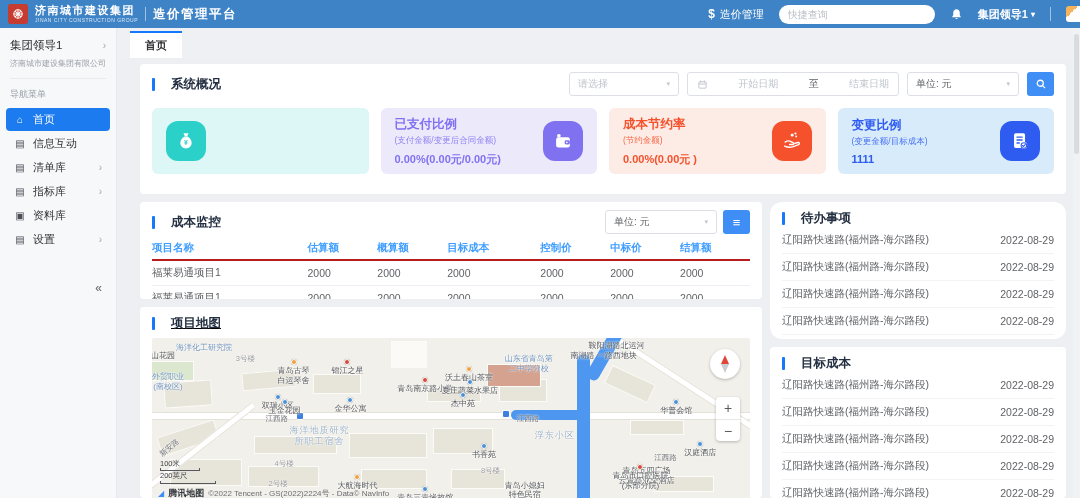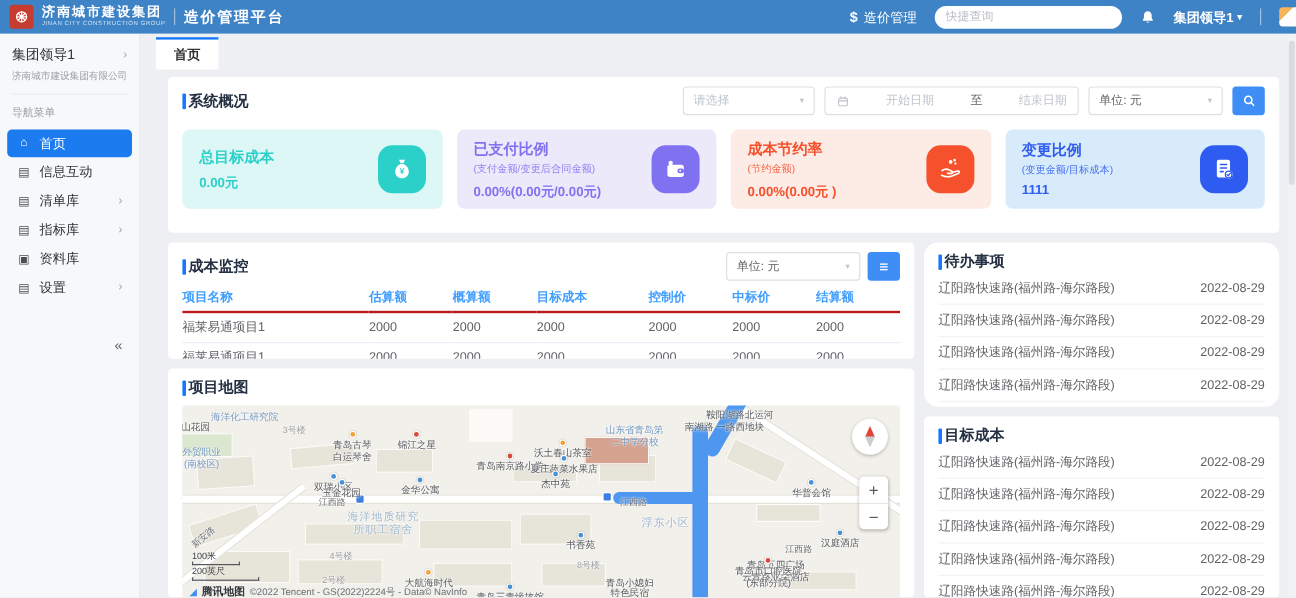--- a/index.html
+++ b/index.html
@@ -47,21 +47,21 @@
   .menu-item[data-active="true"] .mi-icon { color:#fff; }
   .collapse { margin-top:30px; text-align:right; padding-right:14px; color:#5f6368; font-size:12px; cursor:pointer; }
   .collapse::before { content:"«"; }
 
   .main { flex:1; display:flex; flex-direction:column; min-width:0; }
   .tabbar { height:30px; background:#eef0f3; display:flex; align-items:flex-end; padding-left:13px; }
   .tab { min-width:52px; height:27px; background:#fff; border-top:2px solid #1677ff; display:flex; align-items:center; justify-content:center; font-size:11px; font-weight:bold; color:#303133; padding:0 10px; cursor:pointer; }
   .content { flex:1; padding:6px 14px 0 23px; display:flex; flex-direction:column; gap:8px; overflow:hidden; }
   .panel { background:#fff; border-radius:4px; padding:8px 12px; }
 
-  .sec-title { display:flex; align-items:center; gap:2px; font-size:12.5px; font-weight:bold; color:#243042; }
+  .sec-title { display:flex; align-items:center; gap:16px; font-size:12.5px; font-weight:bold; color:#243042; }
   .sec-bar { width:3px; height:13px; background:#1677ff; border-radius:1px; }
 
   
   .ov-panel { height:130px; }
   .ov-head { display:flex; justify-content:space-between; align-items:center; }
   .filters { display:flex; gap:8px; align-items:center; }
   .select { border:1px solid #dcdfe6; border-radius:3px; height:24px; display:flex; align-items:center; justify-content:space-between; padding:0 8px; background:#fff; cursor:pointer; }
   .w1 { width:110px; } .w2 { width:112px; }
   .ph { color:#bfc4cc; font-size:10px; }
   .val { color:#606266; font-size:10px; }
@@ -91,21 +91,21 @@
   table { width:100%; border-collapse:collapse; margin-top:3px; }
   th { font-size:10.5px; color:#409eff; text-align:left; padding:4px 0; border-bottom:2px solid #b91c1c; font-weight:bold; }
   td { font-size:10.5px; color:#606266; padding:5px 0; border-bottom:1px solid #ebeef5; }
   th:first-child, td:first-child { width:26%; }
 
   .todo-panel { height:137px; overflow:hidden;border-radius:12px; }
   .target-panel { flex:1; overflow:hidden; }
   .srow { display:flex; justify-content:space-between; align-items:center; height:27px; border-bottom:1px solid #f1f3f6; font-size:10.5px; color:#606266; cursor:pointer; }
 
   
-  .map-panel { flex:1; overflow:hidden; }
+  .map-panel { flex:1; overflow:hidden;text-decoration:underline; }
   .map { position:relative; height:164px; margin-top:6px; background:#f2f0ea; overflow:hidden; border-radius:2px; cursor:grab; }
   .b { position:absolute; background:#e7e4da; border:1px solid #fcfbf8; }
   .road { position:absolute; background:#fff; border-top:1px solid #e4e1d8; border-bottom:1px solid #e4e1d8; z-index:1; }
   .metro { position:absolute; background:#4e97f0; border-radius:6px; z-index:2; }
   .map-label { position:absolute; display:flex; flex-direction:column; align-items:center; gap:1px; font-size:8px; color:#55585d; white-space:pre-line; text-align:center; line-height:1.2; z-index:3; text-shadow:0 0 2px #fff,0 0 2px #fff; }
   .map-label[data-variant="blue"]  { color:#7396c0; }
   .map-label[data-variant="water"] { color:#9fb6cc; font-size:9px; letter-spacing:1px; }
   .map-label[data-variant="gray"]  { color:#9b9da0; font-size:7.5px; }
   .map-label[data-variant="road"]  { color:#6a6d72; font-size:7.5px; }
   .dot { width:6px; height:6px; border-radius:50%; border:1px solid #fff; box-shadow:0 0 1px rgba(0,0,0,.35); }
@@ -260,25 +260,20 @@
               <svg width="12" height="12" viewBox="0 0 24 24" fill="none" stroke="#fff" stroke-width="2.6">
                   <circle cx="10.5" cy="10.5" r="6"></circle>
                   <path d="M15.2 15.2l5 5"></path>
                 </svg>
             </button>
           </div>
         </div>
 
         <div class="cards">
           <div class="card" style="--accent: #2bd0c9; --cardbg: #dcf7f5;">
-            <div>
-              <div class="card-title">总目标成本</div>
-              <div class="card-sub"></div>
-              <div class="card-value">0.00元</div>
-            </div>
             <div class="card-icon">
               <svg width="22" height="22" viewBox="0 0 24 24">
                   <path fill="#fff" d="M9.2 3.5h5.6l-1.6 3.2h-2.4z"></path>
                   <path fill="#fff" d="M10.4 7.2h3.2c2.9 1.7 4.6 4 4.6 6.8 0 3.6-2.8 6.2-6.2 6.2s-6.2-2.6-6.2-6.2c0-2.8 1.7-5.1 4.6-6.8z"></path>
                   <text x="12" y="16.8" text-anchor="middle" font-size="7.5" font-weight="bold" fill="currentColor" font-family="Liberation Sans, sans-serif">¥</text>
                 </svg>
             </div>
           </div>
           <div class="card" style="--accent: #8071f1; --cardbg: #ece9fb;">
             <div>

